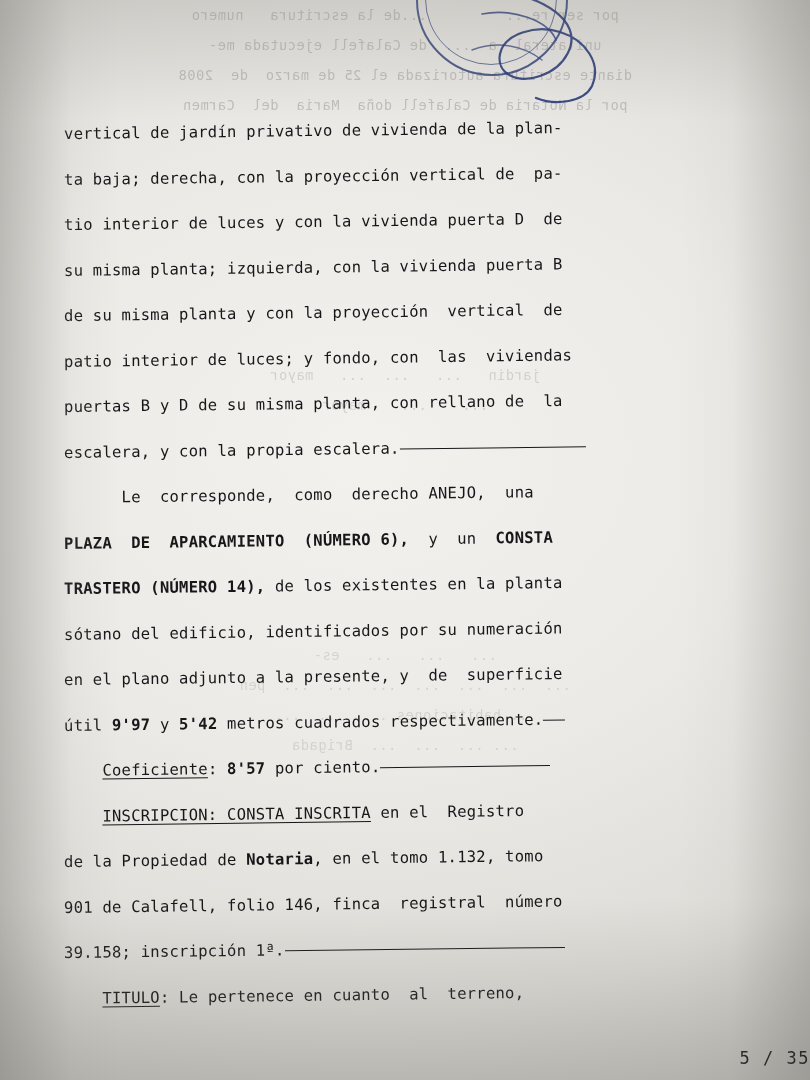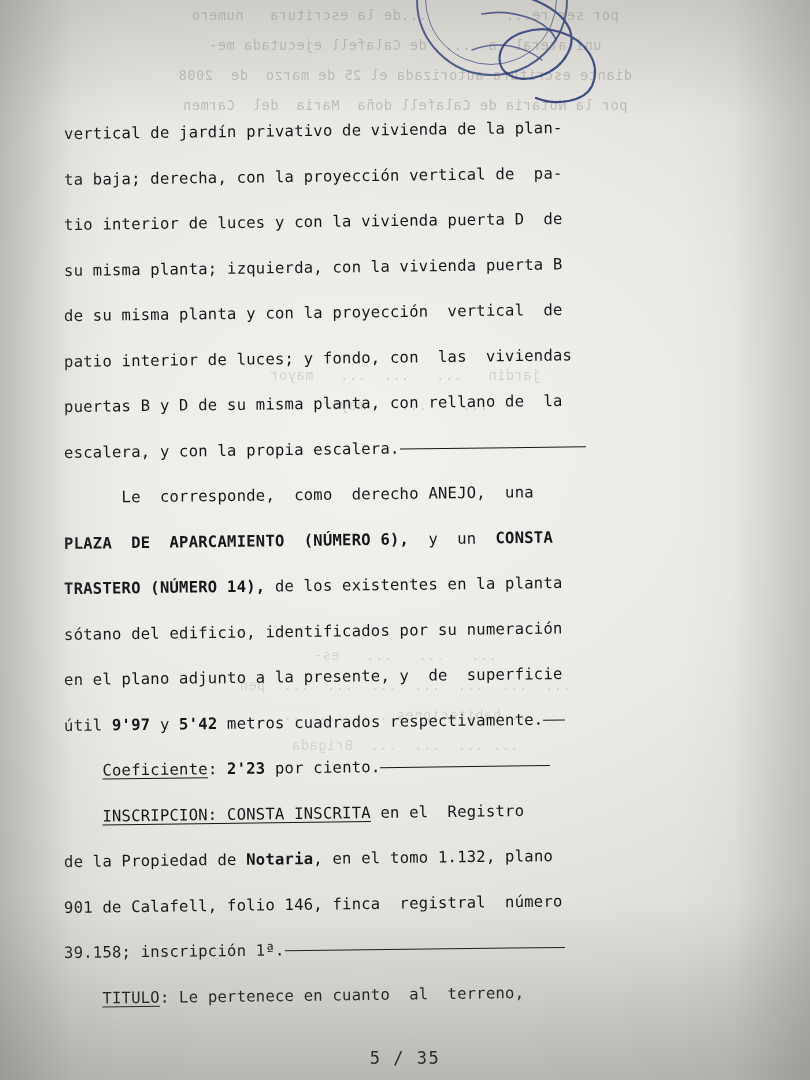--- a/index.html
+++ b/index.html
@@ -136,21 +136,21 @@
     height: 0;
     border-bottom: 1.6px solid #17171a;
     vertical-align: 4px;
   }
 
   .footer {
     position: absolute;
     left: 0;
     bottom: 12px;
     width: 810px;
-    text-align: center;
+    text-align: right;
     color: #2b2b2e;
     font-size: 17px;
     letter-spacing: 1.5px;
     font-family: "DejaVu Sans Mono", monospace;
   }
 </style>
 </head>
 <body>
 
 <div class="page">
@@ -204,25 +204,25 @@
 
     <div class="line"><b>PLAZA  DE  APARCAMIENTO  (NÚMERO 6),</b><span>  y  un  </span><b>CONSTA</b></div>
 
     <div class="line"><b>TRASTERO (NÚMERO 14),</b><span> de los existentes en la planta</span></div>
 
     <div class="line">sótano del edificio, identificados por su numeración</div>
     <div class="line">en el plano adjunto a la presente, y  de  superficie</div>
 
     <div class="line"><span>útil </span><b>9'97</b><span> y </span><b>5'42</b><span> metros cuadrados respectivamente.</span><span class="rule" style="width:22px"></span></div>
 
-    <div class="line"><span>    </span><span class="u">Coeficiente</span><span>: </span><b>2'23</b><span> por ciento.</span><span class="rule" style="width:170px"></span></div>
+    <div class="line"><span>    </span><span class="u">Coeficiente</span><span>: </span><b>8'57</b><span> por ciento.</span><span class="rule" style="width:170px"></span></div>
 
     <div class="line"><span>    </span><span class="u">INSCRIPCION: CONSTA INSCRITA</span><span> en el  Registro</span></div>
 
-    <div class="line"><span>de la Propiedad de </span><b>Notaria</b><span>, en el tomo </span><span>1.132</span><span>, plano</span></div>
+    <div class="line"><span>de la Propiedad de </span><b>Notaria</b><span>, en el tomo </span><span>1.132</span><span>, tomo</span></div>
 
     <div class="line">901 de Calafell, folio 146, finca  registral  número</div>
 
     <div class="line"><span>39.158</span><span>; inscripción </span><span>1ª</span><span>.</span><span class="rule" style="width:280px"></span></div>
 
     <div class="line"><span>    </span><span class="u">TITULO</span><span>: Le pertenece en cuanto  al  terreno,</span></div>
 
   </div>
 
   <div class="paper-shade-left"></div>

